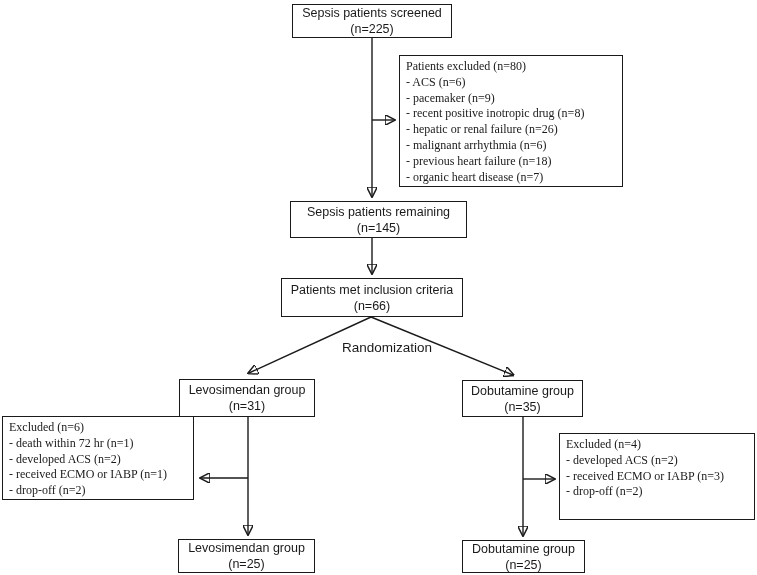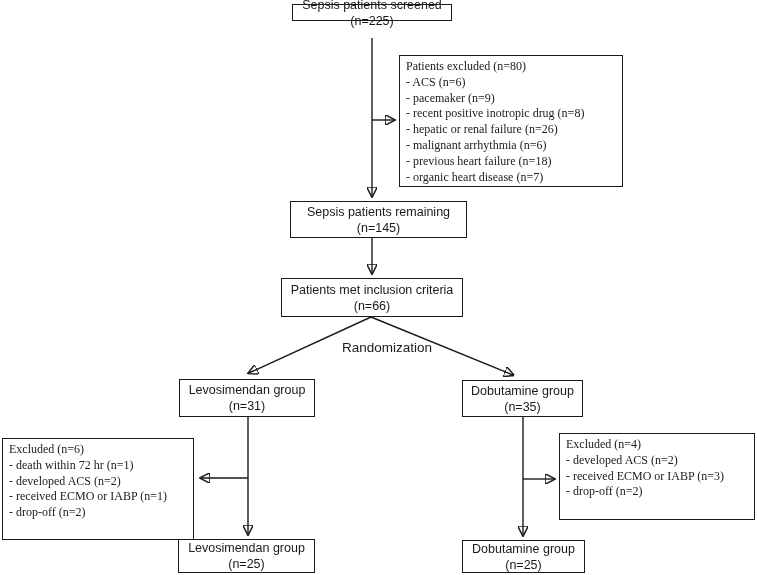--- a/index.html
+++ b/index.html
@@ -79,21 +79,21 @@
 
     <path d="M248,417 L248,534" marker-end="url(#arrow)"></path>
 
     <path d="M248,478 L201,478" marker-end="url(#arrow)"></path>
 
     <path d="M523,417 L523,535" marker-end="url(#arrow)"></path>
 
     <path d="M523,479 L554,479" marker-end="url(#arrow)"></path>
   </svg>
 
-  <div class="box center" style="left:292px; top:4px; width:160px; height:17px;">
+  <div class="box center" style="left:292px; top:4px; width:160px; height:34px;">
     <div>Sepsis patients screened</div>
     <div>(n=225)</div>
   </div>
 
   <div class="box list" style="left:399px; top:55px; width:224px; height:132px;">
     <div>Patients excluded (n=80)</div>
     <div>- ACS (n=6)</div>
     <div>- pacemaker (n=9)</div>
     <div>- recent positive inotropic drug (n=8)</div>
     <div>- hepatic or renal failure (n=26)</div>
@@ -117,21 +117,21 @@
   <div class="box center" style="left:179px; top:379px; width:136px; height:38px;">
     <div>Levosimendan group</div>
     <div>(n=31)</div>
   </div>
 
   <div class="box center" style="left:462px; top:380px; width:121px; height:37px;">
     <div>Dobutamine group</div>
     <div>(n=35)</div>
   </div>
 
-  <div class="box list" style="left:2px; top:438px; width:192px; height:102px;">
+  <div class="box list" style="left:2px; top:416px; width:192px; height:84px;">
     <div>Excluded (n=6)</div>
     <div>- death within 72 hr (n=1)</div>
     <div>- developed ACS (n=2)</div>
     <div>- received ECMO or IABP (n=1)</div>
     <div>- drop-off (n=2)</div>
   </div>
 
   <div class="box list" style="left:559px; top:433px; width:196px; height:87px;">
     <div>Excluded (n=4)</div>
     <div>- developed ACS (n=2)</div>

